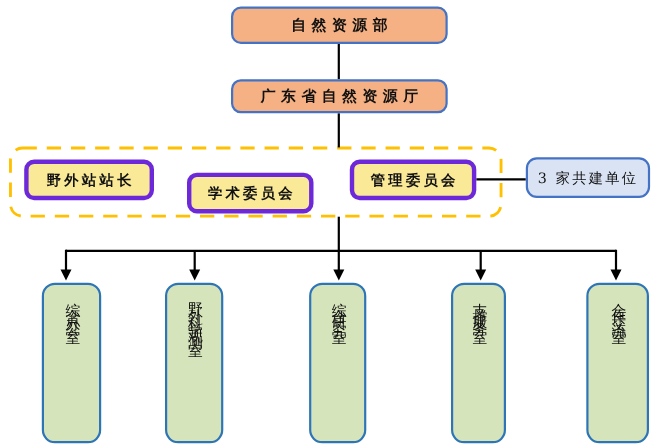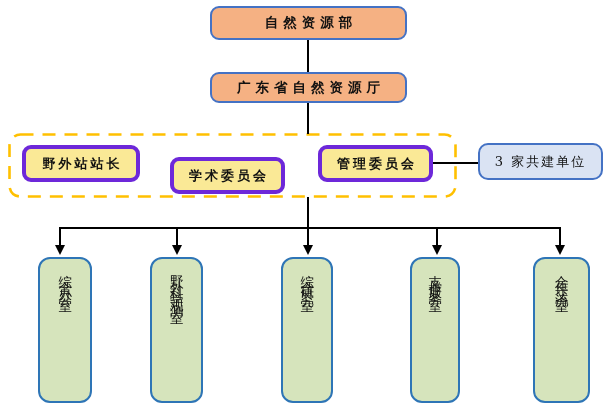--- a/index.html
+++ b/index.html
@@ -49,21 +49,21 @@
     font-size:13.5px;
     letter-spacing:6px;
     padding-top:5px;
     line-height:1;
   }
   .b-top {left:210px;top:6px;width:197px;height:34px;}
   .b-prov{left:210px;top:72px;width:197px;height:31px;}
   .b-y1{left:22px; top:145px;width:118px;height:37px;}
   .b-y2{left:170px;top:145px;width:115px;height:37px;margin-top:12px;}
   .b-y3{left:318px;top:145px;width:115px;height:37px;}
-  .b-blue{left:478px;top:143px;width:125px;height:37px;}
+  .b-blue{left:478px;top:143px;width:113px;height:37px;}
   .b-g1{left:38px; width:54px;}
   .b-g2{left:150px;width:53px;}
   .b-g3{left:281px;width:52px;}
   .b-g4{left:410px;width:50px;}
   .b-g5{left:533px;width:57px;}
 </style>
 </head>
 <body>
 
 <div class="canvas">

